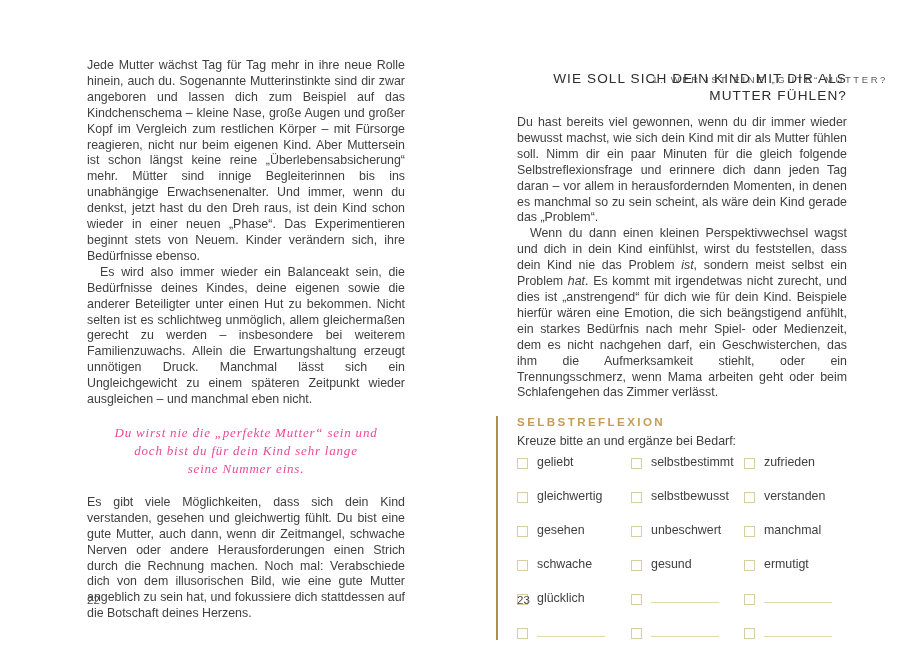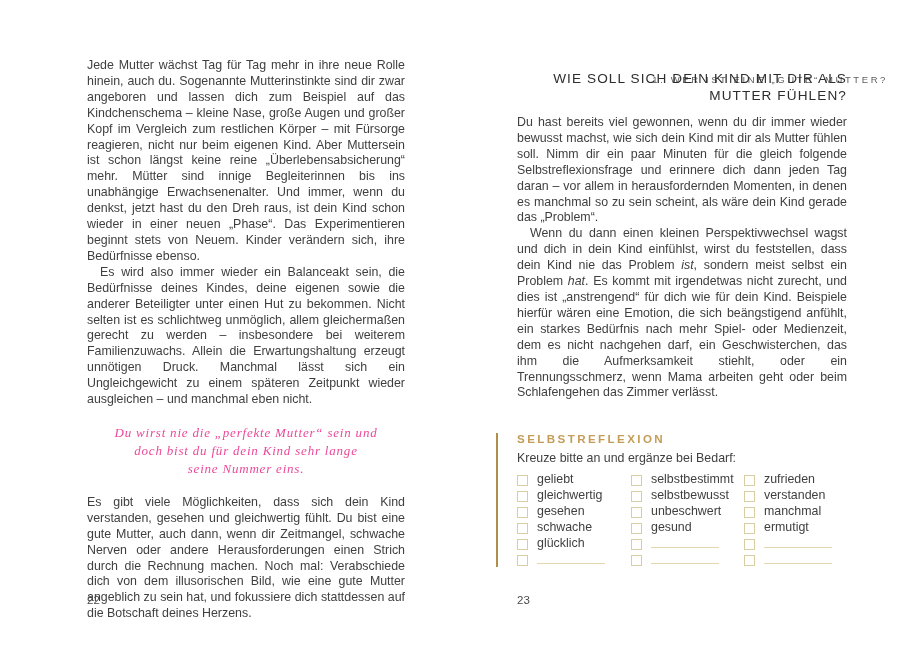--- a/index.html
+++ b/index.html
@@ -25,32 +25,32 @@
     font-family:"Liberation Serif", serif; font-style:italic;
     font-size:13px; line-height:18px; letter-spacing:0.8px;
     text-align:center; color:#ec4899;
     margin:16px 0 17px 0;
   }
   .section-title {
     margin:0 0 11px 0;
     font-size:13.6px; font-weight:normal; letter-spacing:1.1px;
     line-height:17px; color:#2d2d2d; text-align:right; hyphens:none;
   }
-  .reflexion { position:relative; margin-top:30px; }
+  .reflexion { position:relative; margin-top:13px; }
   .gold-rule {
     position:absolute; left:-21px; top:2px; bottom:1px; width:2px;
     background:#b08f4a;
   }
   .reflexion-heading {
     margin:0 0 4px 0;
     font-size:11.6px; font-weight:bold; letter-spacing:2.4px;
     color:#c49d58; text-align:left;
   }
   .checklist { display:flex; margin-top:5px; }
-  .chk-col { display:flex; flex-direction:column; }
+  .chk-col { display:flex; flex-direction:column;gap:18px; }
   .chk-col:nth-child(1) { width:114px; }
   .chk-col:nth-child(2) { width:113px; }
   .chk-col:nth-child(3) { width:103px; }
   .chk-row { display:flex; align-items:center; height:16px; }
   .chk-box {
     width:9px; height:9px; flex:0 0 9px;
     border:1px solid #d9cda2; background:#ffffff;
     margin-right:9px; margin-top:1px;
   }
   .chk-label { font-size:12.4px; color:#3f3f3f; white-space:nowrap; }

